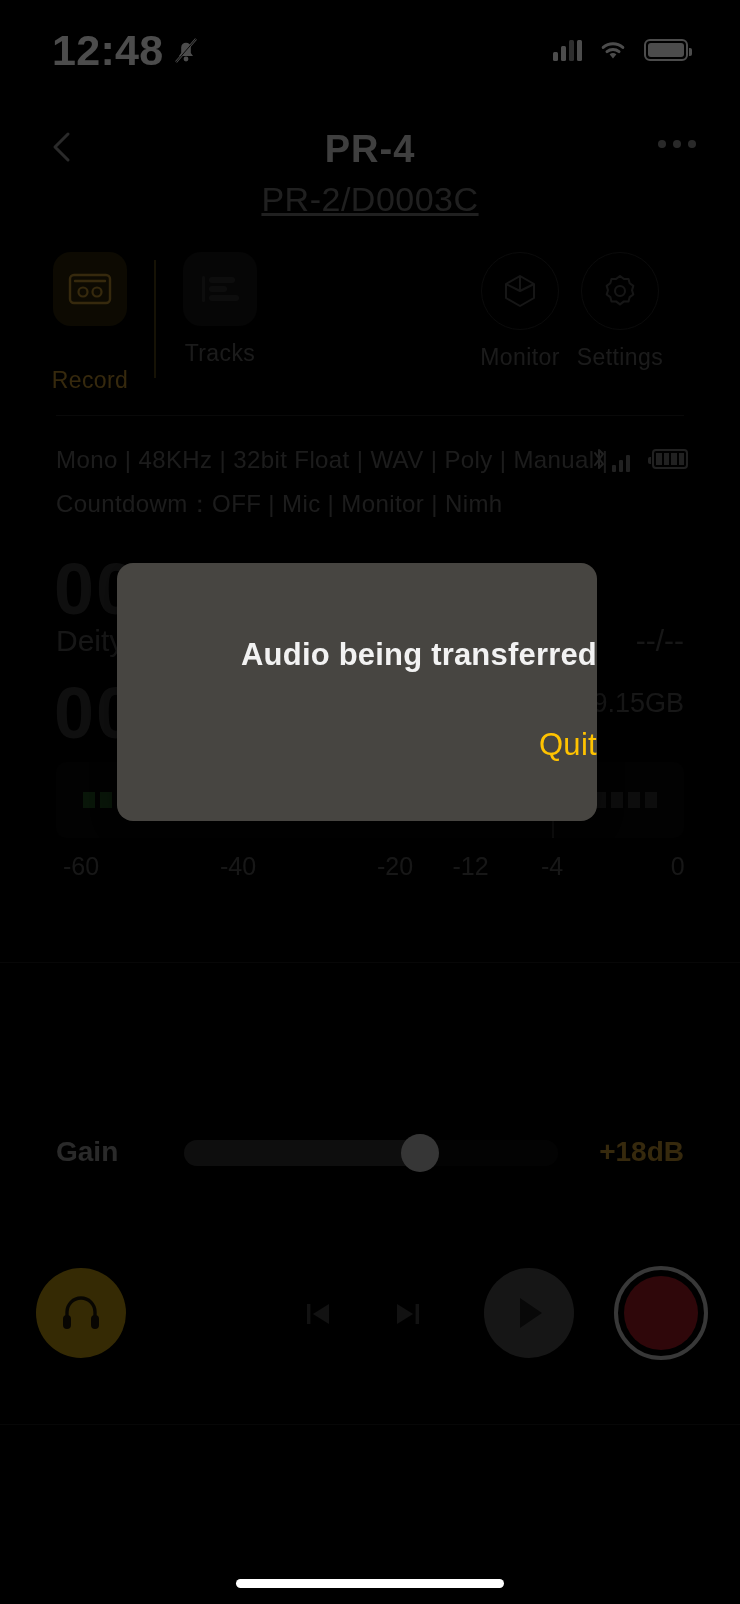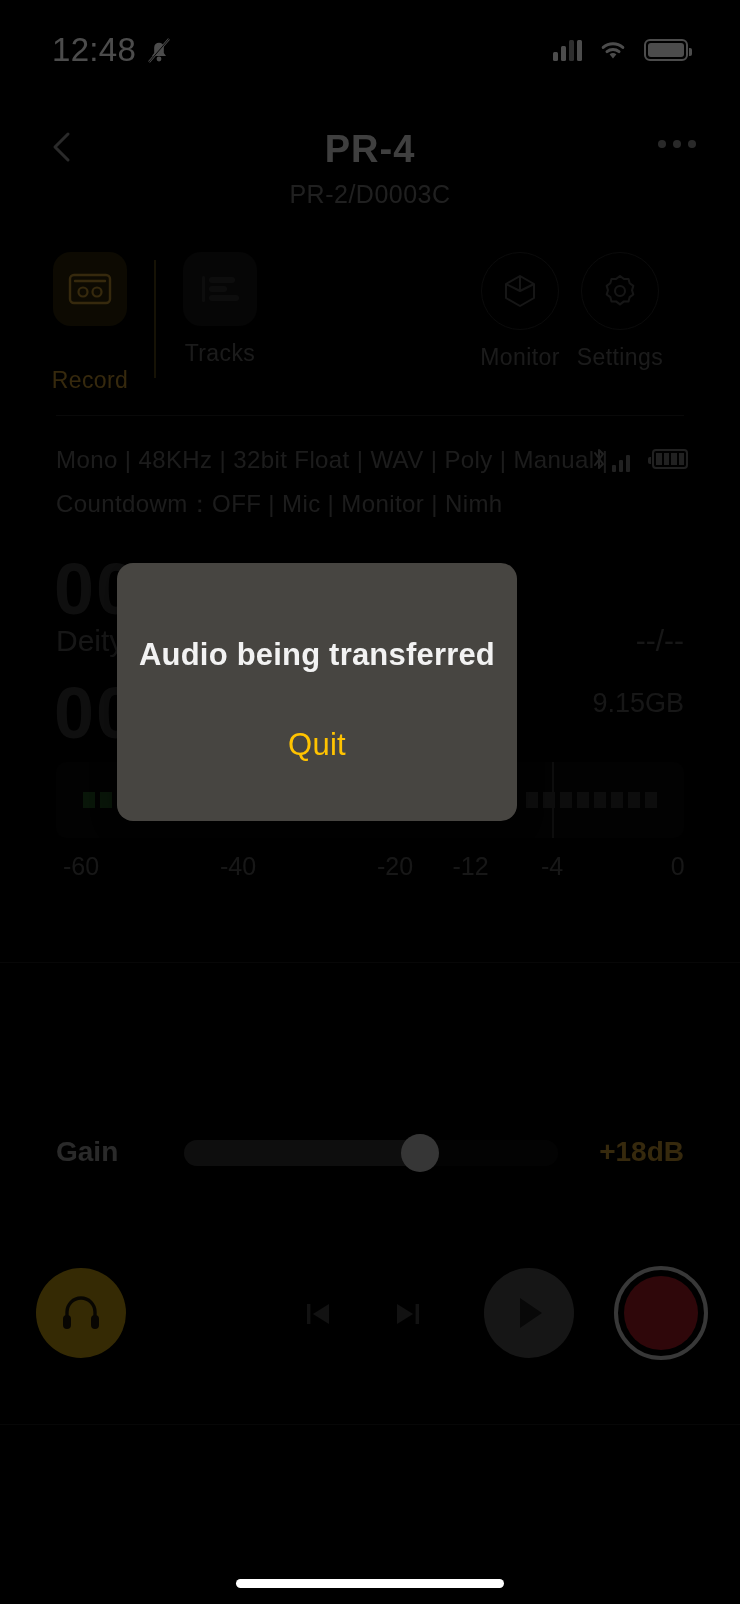--- a/index.html
+++ b/index.html
@@ -22,21 +22,21 @@
   }
 
   
   .statusbar {
     position:absolute; top:0; left:0; right:0; height:100px;
     display:flex; align-items:center; justify-content:space-between;
     padding:0 52px;
   }
   .sb-left { display:flex; align-items:center; gap:10px; }
   .sb-time {
-    color:#fff; font-size:33px; font-weight:400; letter-spacing:0.3px;
+    color:#fff; font-size:43px; font-weight:700; letter-spacing:0.3px;
   }
   .sb-right { display:flex; align-items:center; gap:16px; }
   .bell-mute { width:26px; height:30px; position:relative; display:block; }
   .sig-bars { display:flex; align-items:flex-end; gap:3px; height:22px; }
   .sig-bars i { width:5px; background:#fff; border-radius:1.5px; display:block; }
   .sig-bars i:nth-child(1){height:9px;background:#fff;}
   .sig-bars i:nth-child(2){height:15px;background:#fff;}
   .sig-bars i:nth-child(3){height:21px;background:#9a9a9a;}
   .sig-bars i:nth-child(4){height:21px;background:#fff;}
   .wifi { width:30px; height:22px; }
@@ -58,21 +58,21 @@
     position:absolute; left:48px; top:18px;
     width:30px; height:34px;
   }
   .hdr-title {
     position:absolute; left:0; right:0; top:16px;
     text-align:center; color:#d2d2d2;
     font-size:38px; font-weight:700; letter-spacing:1px;
   }
   .hdr-sub {
     position:absolute; left:0; right:0; top:68px;
-    text-align:center; color:#6a6a6a; font-size:25px; letter-spacing:0.5px;
+    text-align:center; color:#6a6a6a; font-size:34px; letter-spacing:0.5px;text-decoration:underline;
   }
   .hdr-more {
     position:absolute; right:44px; top:28px;
     display:flex; gap:7px;
   }
   .hdr-more span {
     width:8px; height:8px; border-radius:50%; background:#8a8a8a; display:block;
   }
 
   
@@ -233,25 +233,25 @@
   .bt-tc  { right:30px; color:#5a5a5a; }
 
   .homebar {
     position:absolute; bottom:16px; left:50%; transform:translateX(-50%);
     width:268px; height:9px; border-radius:5px; background:#fff;
   }
 
   
   .modal {
     position:absolute; left:117px; top:563px;
-    width:400px; height:258px;
+    width:480px; height:258px;
     background:#474541; border-radius:16px;
     box-shadow:0 4px 26px rgba(0,0,0,0.45);
     display:flex; flex-direction:column;
-    align-items:center; justify-content:flex-start;
+    align-items:flex-end; justify-content:flex-start;
   }
   .modal-title {
     margin-top:74px;
     color:#f2f2f2; font-size:31px; font-weight:700; letter-spacing:0.2px;
     text-align:center;
   }
   .modal-quit {
     margin-top:54px;
     color:#ffc300; font-size:31px; letter-spacing:0.3px;
     text-align:center; cursor:pointer;

